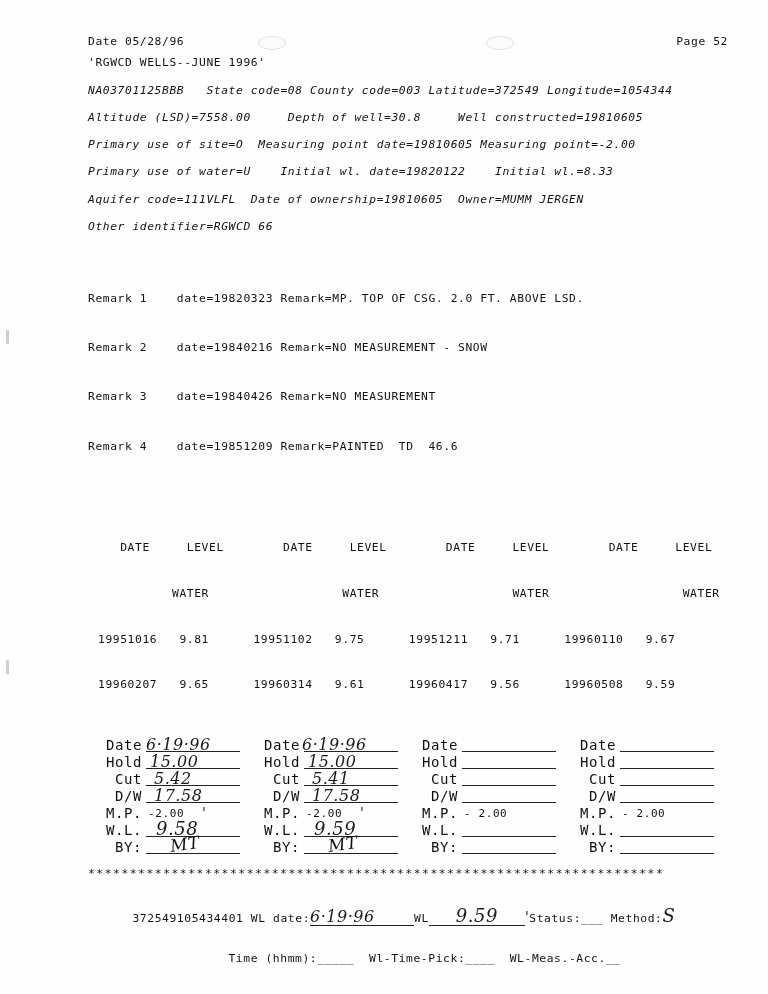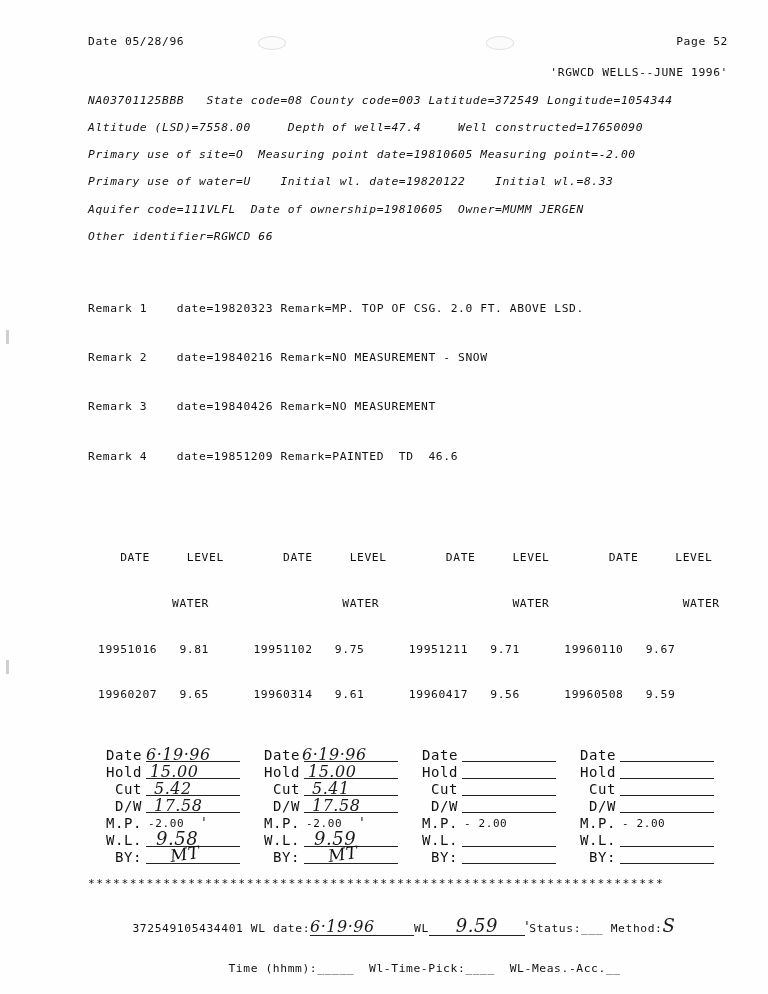--- a/index.html
+++ b/index.html
@@ -48,22 +48,22 @@
     line-height: 1.0;
     letter-spacing: 0.6px;
   }
 
   .row {
     display: flex;
     justify-content: space-between;
     align-items: baseline;
   }
   .title {
-    text-align: right;
-    margin-top: 20px;
+    text-align: left;
+    margin-top: 10px;
   }
   .line {
     margin-top: 16px;
     white-space: pre;
     font-style: italic;
   }
 
   .remarks-block {
     margin-top: 26px;
     line-height: 1.45;
@@ -171,21 +171,21 @@
   <div class="doc">
 
     <div class="row">
       <span>Date 05/28/96</span>
       <span>Page  52</span>
     </div>
 
     <div class="title">'RGWCD WELLS--JUNE 1996'</div>
 
     <div class="line">NA03701125BBB   State code=08 County code=003 Latitude=372549 Longitude=1054344</div>
-    <div class="line">Altitude (LSD)=7558.00     Depth of well=47.4     Well constructed=17650090</div>
+    <div class="line">Altitude (LSD)=7558.00     Depth of well=30.8     Well constructed=19810605</div>
     <div class="line">Primary use of site=O  Measuring point date=19810605 Measuring point=-2.00</div>
     <div class="line">Primary use of water=U    Initial wl. date=19820122    Initial wl.=8.33</div>
     <div class="line">Aquifer code=111VLFL  Date of ownership=19810605  Owner=MUMM JERGEN</div>
     <div class="line">Other identifier=RGWCD 66</div>
 
     <div class="remarks-block">
       <div>Remark 1    date=19820323 Remark=MP. TOP OF CSG. 2.0 FT. ABOVE LSD.</div>
       <div>Remark 2    date=19840216 Remark=NO MEASUREMENT - SNOW</div>
       <div>Remark 3    date=19840426 Remark=NO MEASUREMENT</div>
       <div>Remark 4    date=19851209 Remark=PAINTED  TD  46.6</div>

